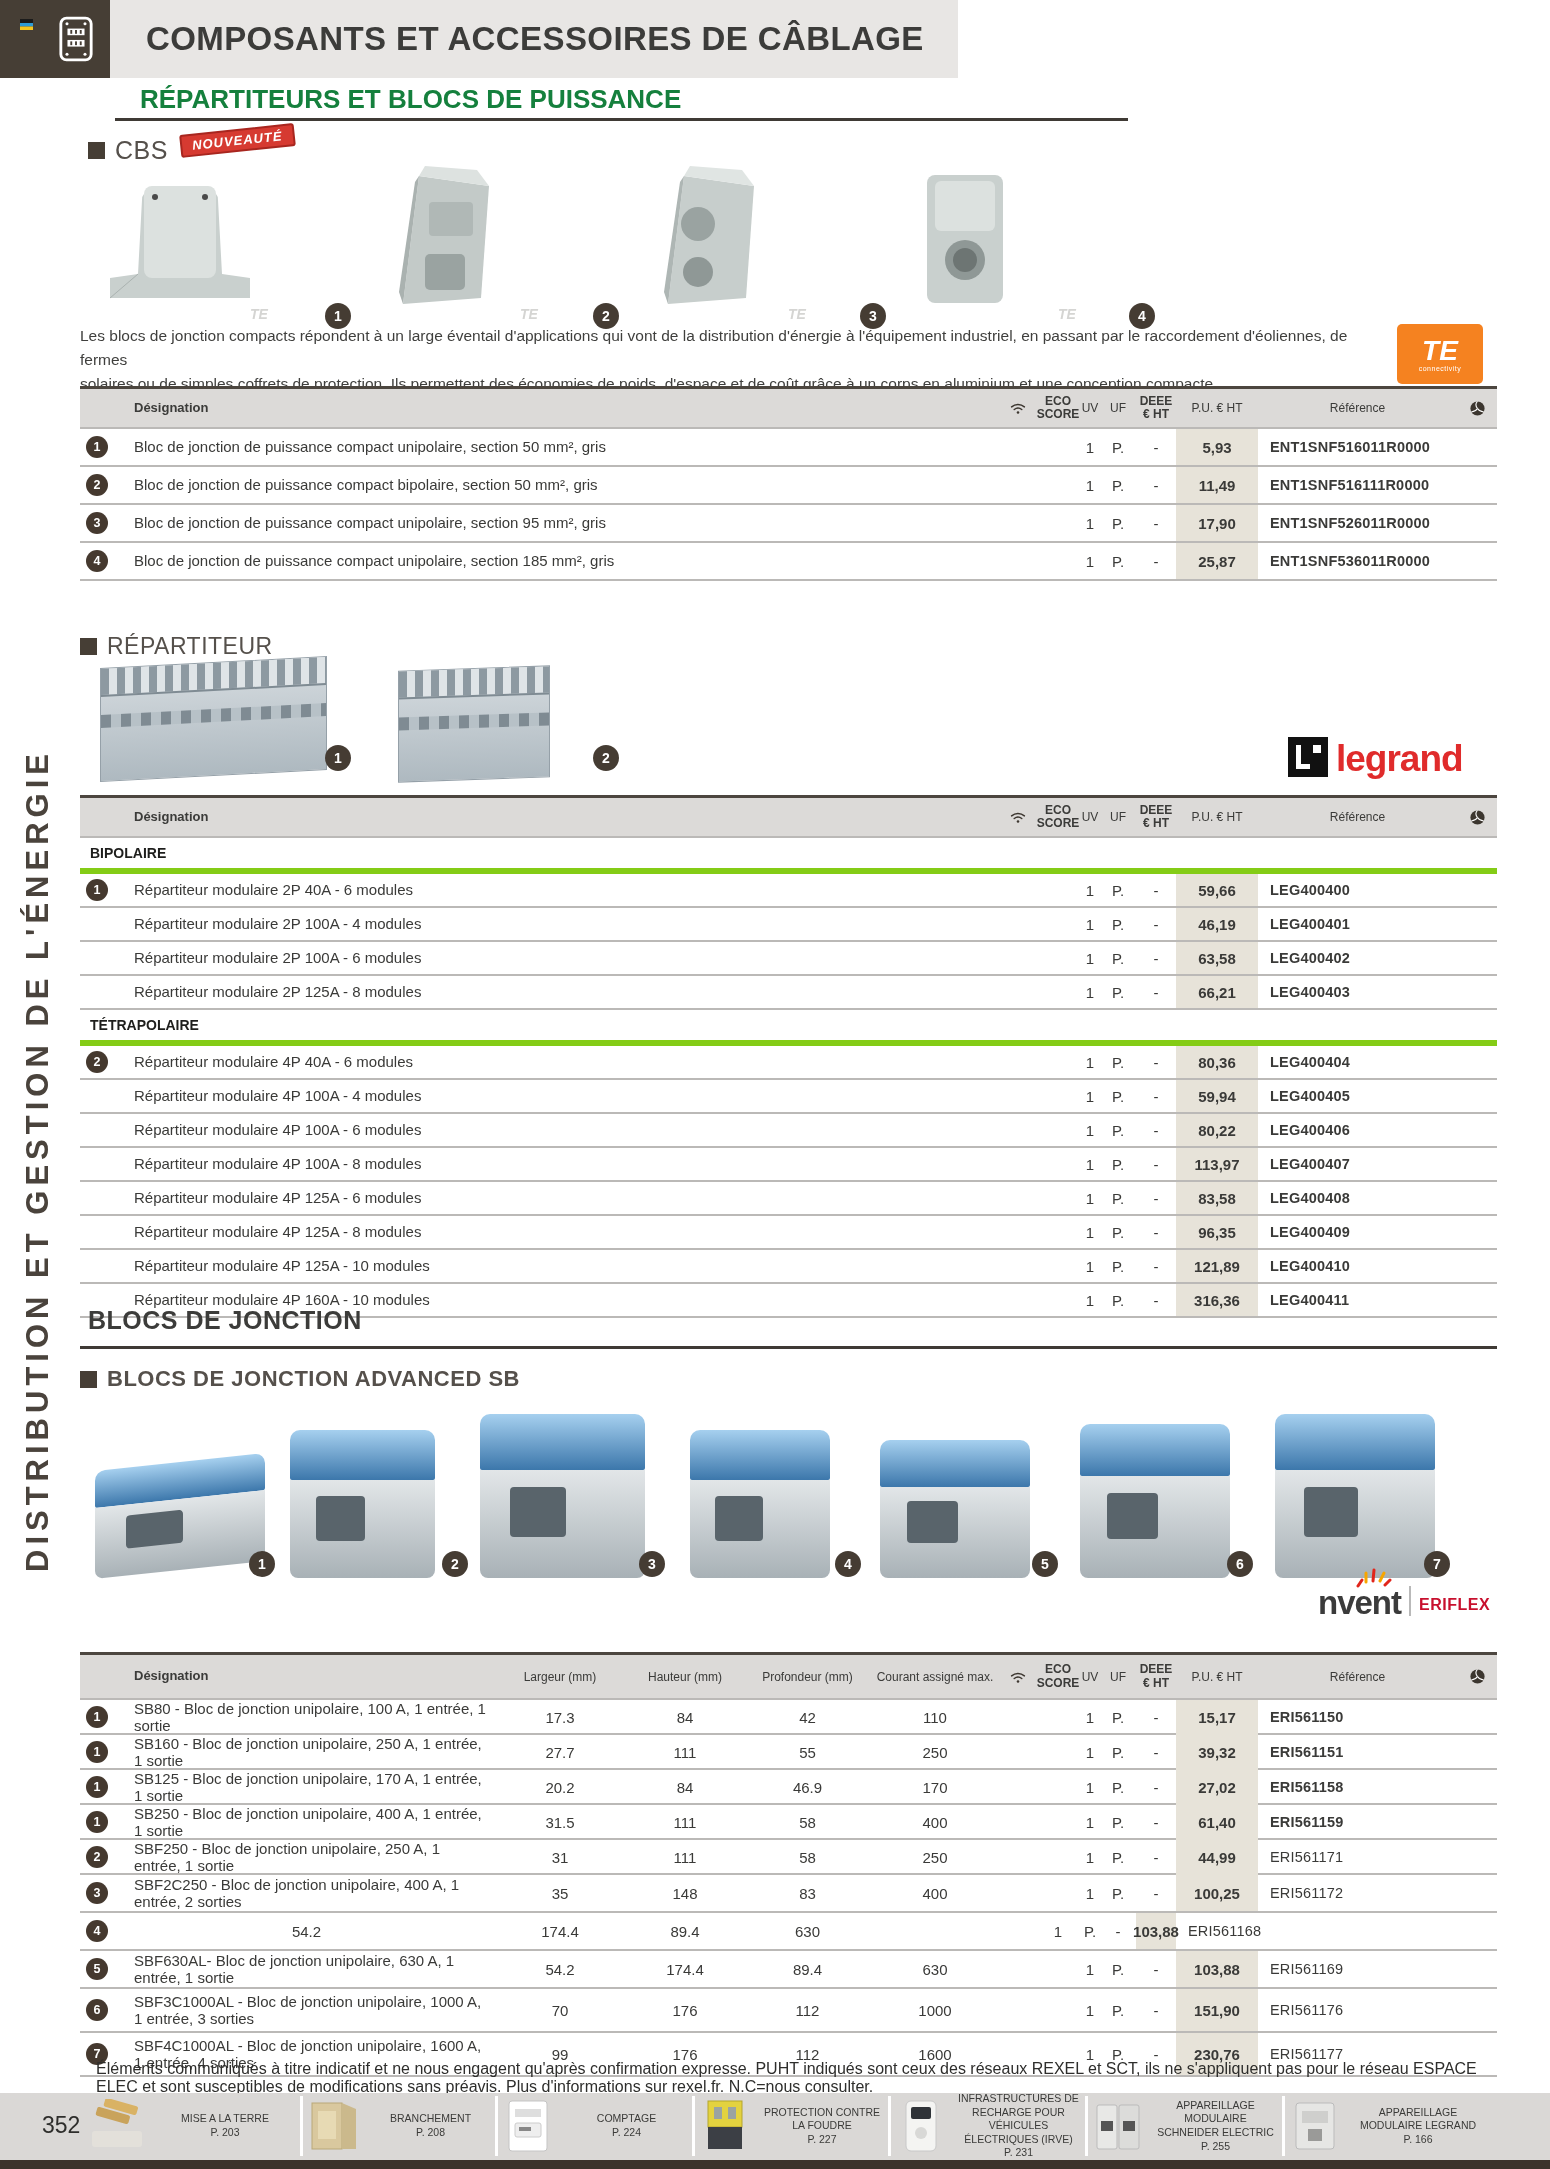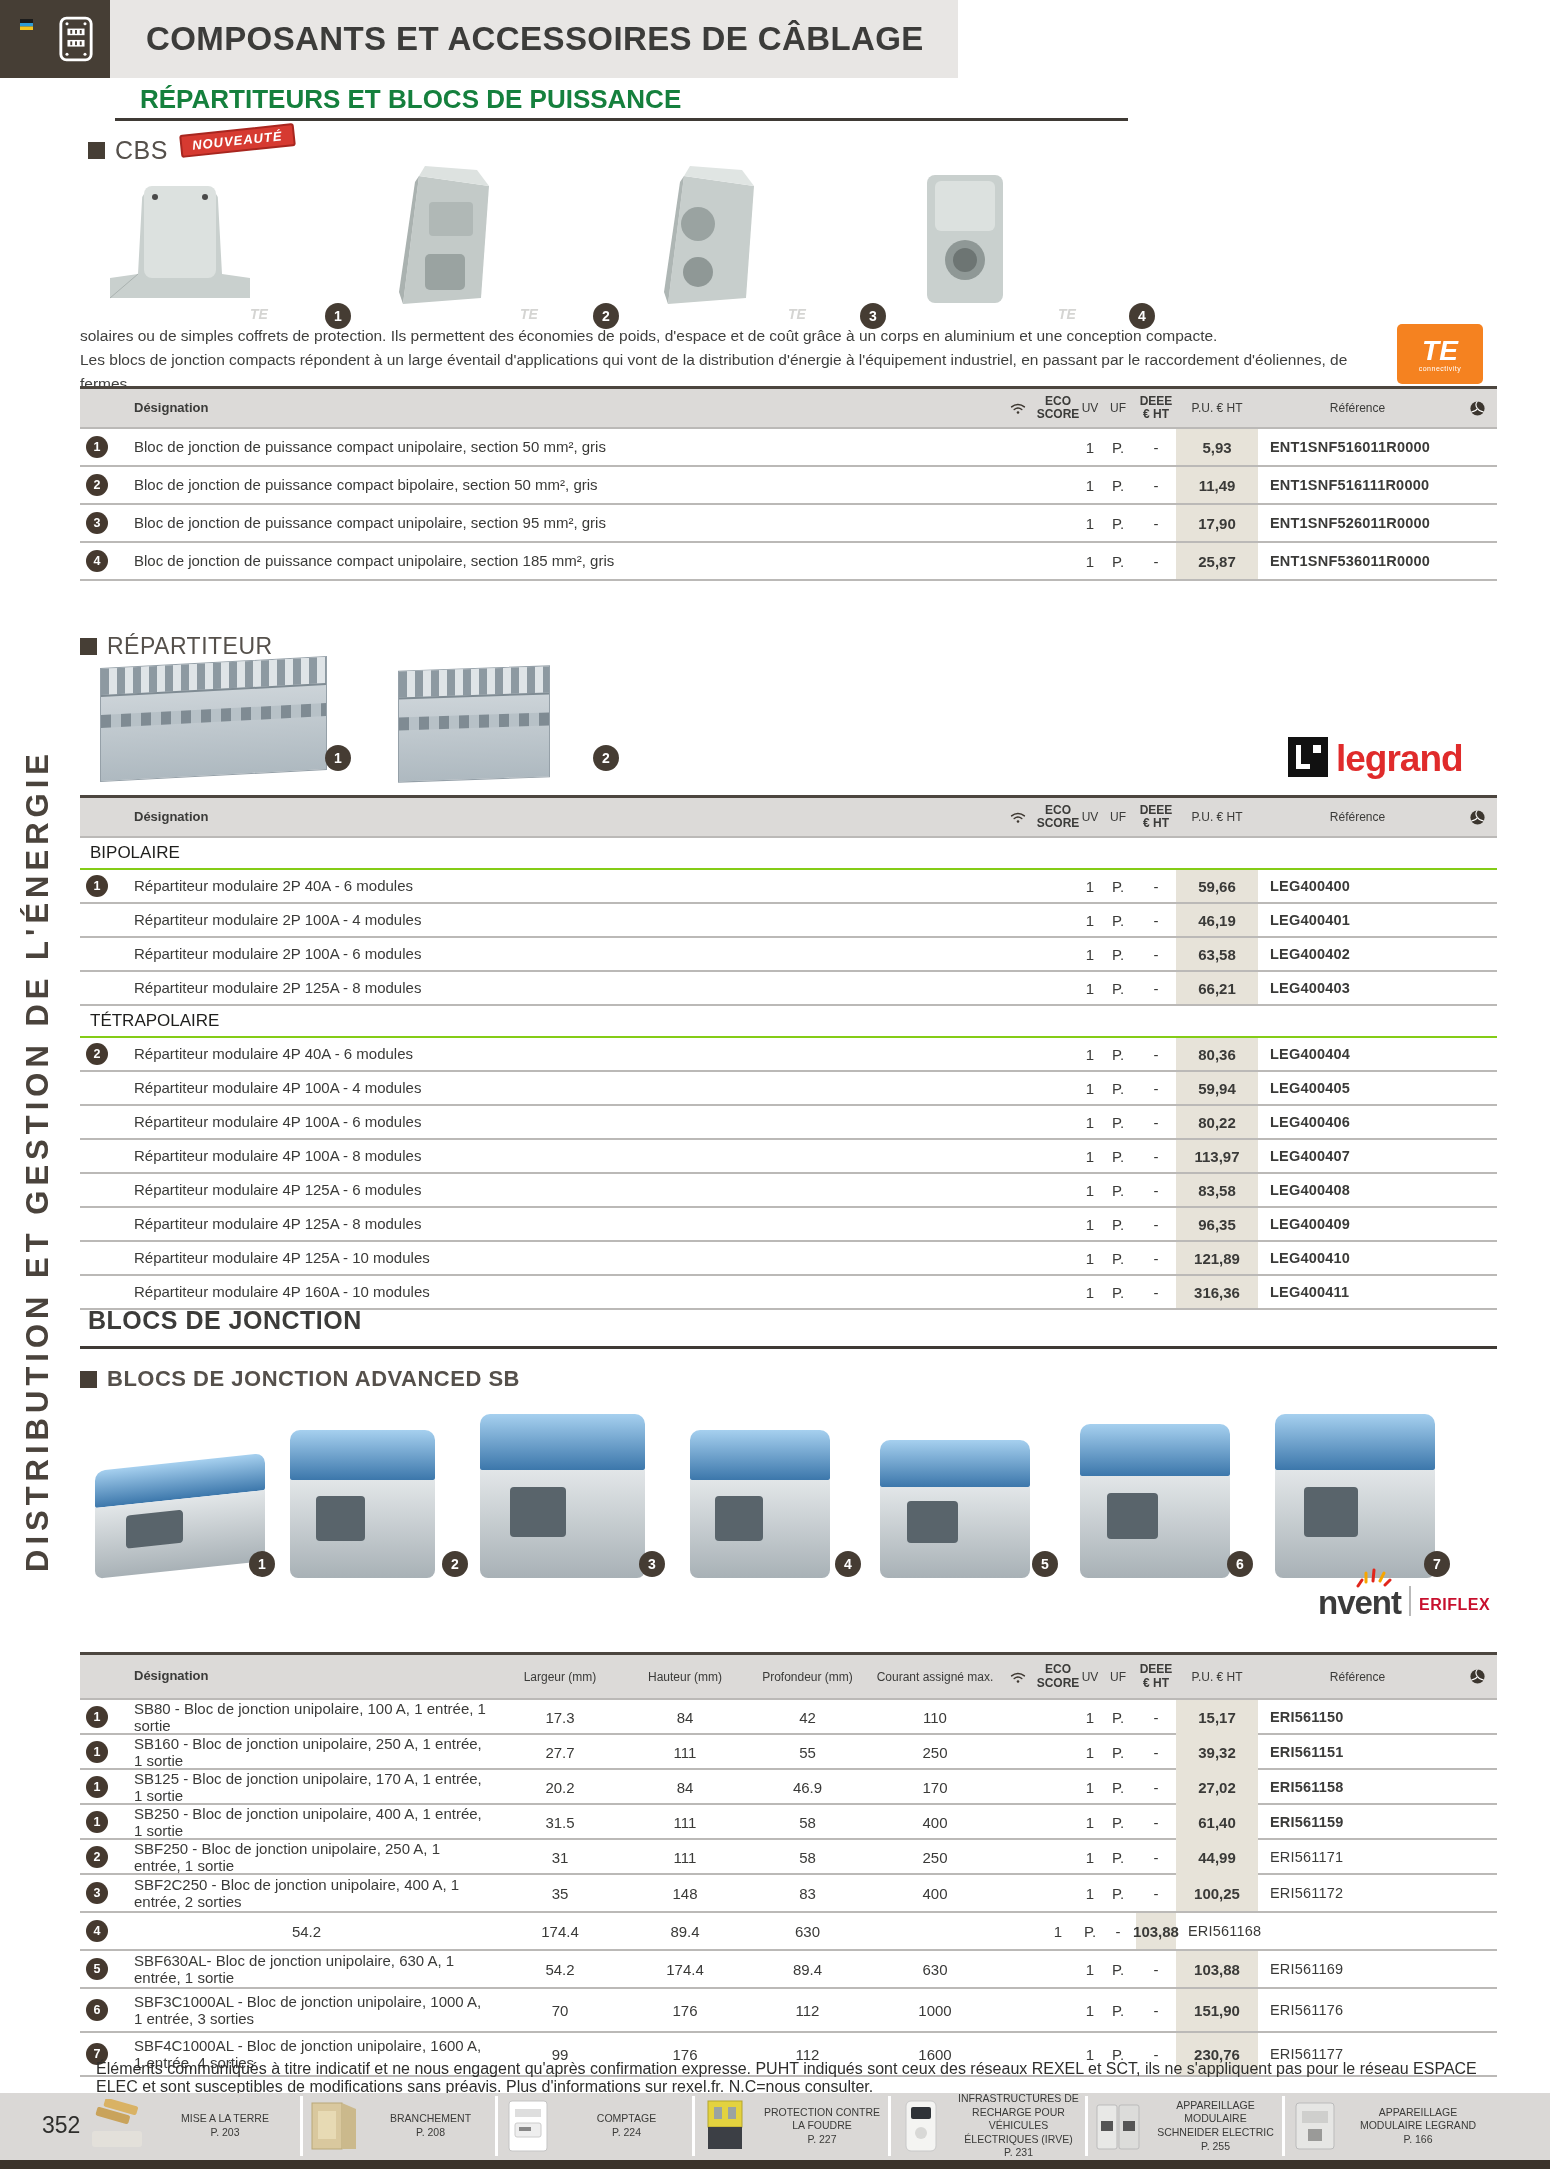--- a/index.html
+++ b/index.html
@@ -70,22 +70,22 @@
   .ref{padding-left:12px;font-weight:700;letter-spacing:.2px;font-size:14.5px;}
   .ref-r{font-weight:400;}
   .th{background:#dcdad8;border-top:3px solid #4c463f;}
   .th .cell{font-size:12px;color:#3b3b39;}
   .th .hd{font-weight:700;font-size:13px;}
   .two{flex-direction:column;justify-content:center;line-height:1.1;text-align:center;font-weight:bold;}
   .bcell{padding-left:6px;}
   .bd{width:22px;height:22px;border-radius:50%;background:#45392f;color:#fff;display:flex;align-items:center;
     justify-content:center;font-size:12.5px;font-weight:700;}
   .bd:empty{visibility:hidden;}
-  .grp{height:30px;display:flex;align-items:center;padding-left:10px;font-weight:400;font-size:17px;
-    color:#1e1e1c;border-bottom:2px solid #84cc16;background:#fff;}
+  .grp{height:30px;display:flex;align-items:center;padding-left:10px;font-weight:700;font-size:14px;
+    color:#1e1e1c;border-bottom:6px solid #84cc16;background:#fff;}
 
   
   .footnote{position:absolute;left:96px;top:2060px;width:1417px;font-size:16px;color:#2e2e2c;}
   .footer-band{position:absolute;left:0;top:2093px;width:1550px;height:67px;background:#dad8d6;}
   .bottom-strip{position:absolute;left:0;top:2160px;width:1550px;height:9px;background:#3b332b;}
   .pageno{position:absolute;left:42px;top:2112px;font-size:23px;color:#2e2e2c;}
   .f-sep{position:absolute;top:2096px;width:3px;height:60px;background:#fff;}
   .f-item{position:absolute;top:2096px;height:60px;display:flex;align-items:center;gap:6px;}
   .f-text{flex:1;text-align:center;font-size:10.5px;color:#3b3b39;line-height:1.3;}
   .f-page{display:block;}
@@ -174,22 +174,22 @@
   <span class="te-mark" style="left:250px;top:306px;">TE</span>
   <span class="te-mark" style="left:520px;top:306px;">TE</span>
   <span class="te-mark" style="left:788px;top:306px;">TE</span>
   <span class="te-mark" style="left:1058px;top:306px;">TE</span>
   <span class="num-badge" style="left:325px;top:303px;">1</span>
   <span class="num-badge" style="left:593px;top:303px;">2</span>
   <span class="num-badge" style="left:860px;top:303px;">3</span>
   <span class="num-badge" style="left:1129px;top:303px;">4</span>
 
   <div class="desc">
+    <span style="display:block">Les blocs de jonction compacts répondent à un large éventail d'applications qui vont de la distribution d'énergie à l'équipement industriel, en passant par le raccordement d'éoliennes, de fermes</span>
     <span style="display:block">solaires ou de simples coffrets de protection. Ils permettent des économies de poids, d'espace et de coût grâce à un corps en aluminium et une conception compacte.</span>
-    <span style="display:block">Les blocs de jonction compacts répondent à un large éventail d'applications qui vont de la distribution d'énergie à l'équipement industriel, en passant par le raccordement d'éoliennes, de fermes</span>
   </div>
 
   <div class="te-logo">
     <span class="te-main">TE</span>
     <span class="te-sub">connectivity</span>
   </div>
 
   <div class="ctable" style="top:386px;">
     <div class="tr g1 h38 th">
       <div class="cell"></div>

